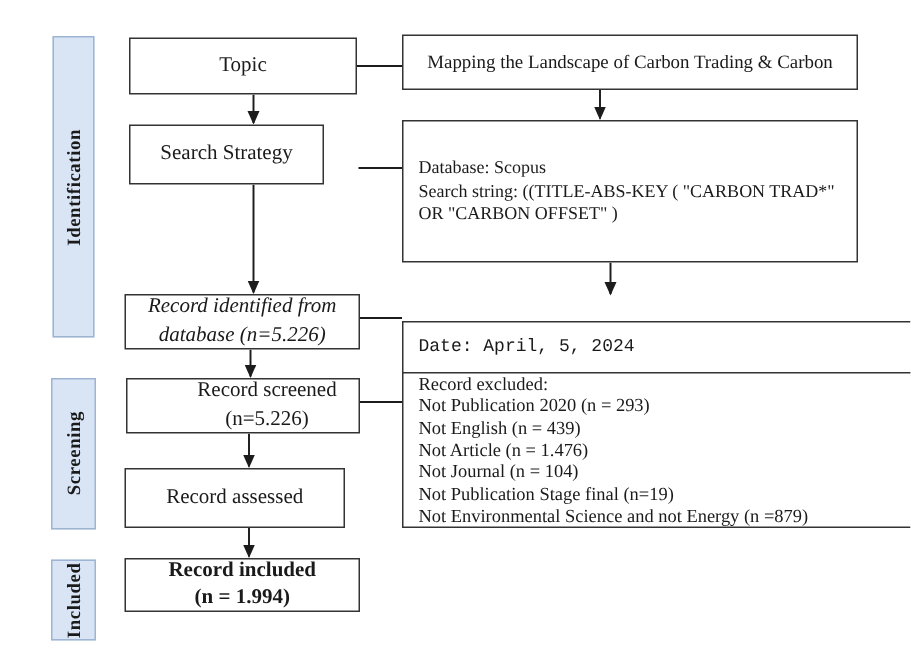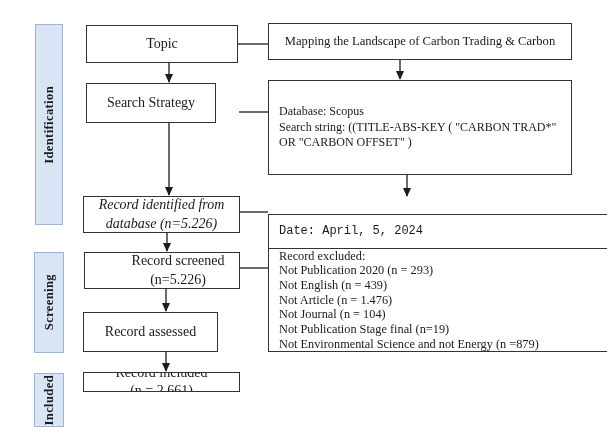--- a/index.html
+++ b/index.html
@@ -83,27 +83,27 @@
   <div class="box flowbox" style="left:83px;top:196px;width:157px;height:37px;font-style:italic;">
     <div class="line">Record identified from</div>
     <div class="line">database (n=5.226)</div>
   </div>
 
   <div class="box flowbox" style="left:84px;top:252px;width:156px;height:37px;padding-left:32px;">
     <div class="line">Record screened</div>
     <div class="line">(n=5.226)</div>
   </div>
 
-  <div class="box flowbox" style="left:83px;top:312px;width:135px;height:40px;">
+  <div class="box flowbox" style="left:83px;top:312px;width:147px;height:40px;">
     <div class="line">Record assessed</div>
   </div>
 
-  <div class="box flowbox" style="left:83px;top:372px;width:157px;height:20px;">
+  <div class="box flowbox" style="left:83px;top:372px;width:157px;height:36px;font-weight:bold;">
     <div class="line">Record included</div>
-    <div class="line">(n = 2.661)</div>
+    <div class="line">(n = 1.994)</div>
   </div>
 
   <div class="box sidebox centered" style="left:268px;top:23px;width:304px;height:37px;font-size:12.6px;font-family:Liberation Serif, serif;">
     <div class="line">Mapping the Landscape of Carbon Trading &amp; Carbon</div>
   </div>
 
   <div class="box sidebox" style="left:268px;top:80px;width:304px;height:95px;">
     <div class="line">Database: Scopus</div>
     <div class="line">Search string: ((TITLE-ABS-KEY ( "CARBON TRAD*"</div>
     <div class="line">OR "CARBON OFFSET" )</div>

